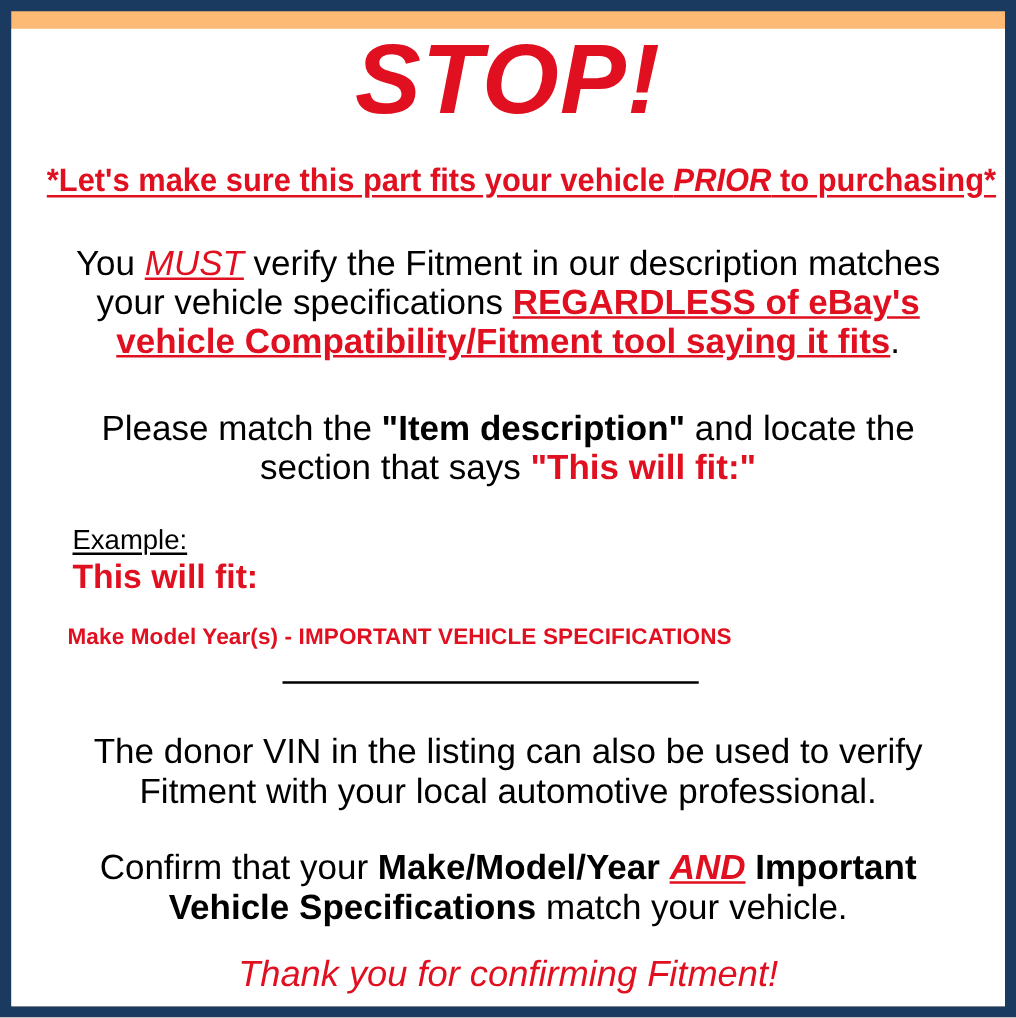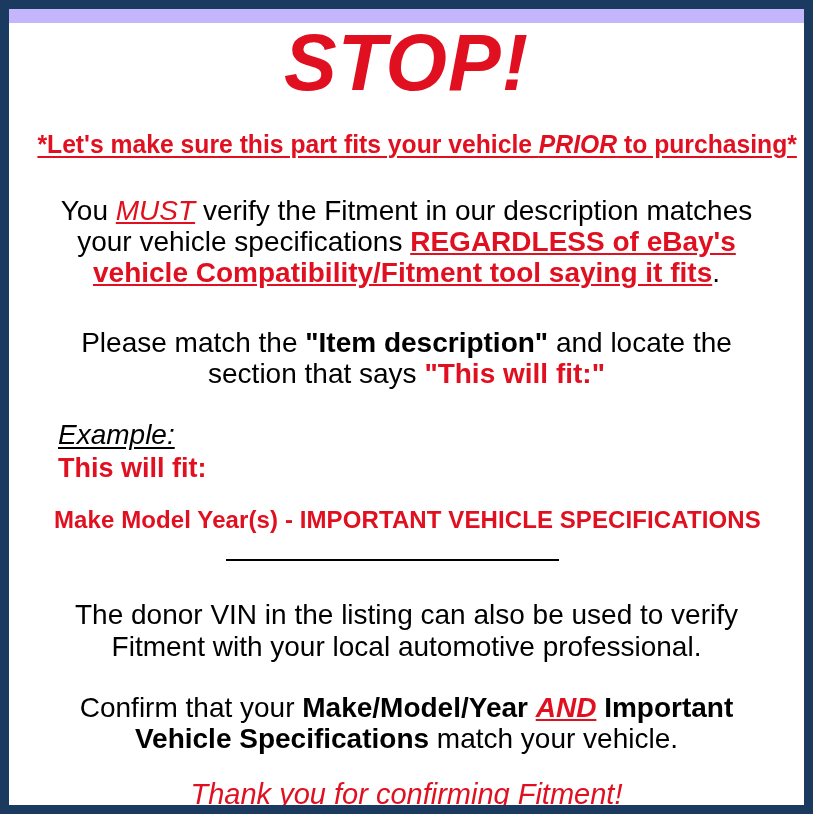--- a/index.html
+++ b/index.html
@@ -97,37 +97,36 @@
 
   
   .example-block {
     margin-top: 30px;
     padding-left: 40px;
     text-align: left;
   }
   .example-label {
     display: inline-block;
     color: #000000;
-    font-size: 28px;
-    font-style: italic;
+    font-size: 22px;
     text-decoration: underline;
     text-underline-offset: 3px;
     line-height: 1.15;
   }
   .example-fit {
     color: #e01020;
     font-weight: bold;
     font-size: 27px;
     line-height: 1.15;
     margin-top: 1px;
   }
   .example-spec {
     color: #e01020;
     font-weight: bold;
-    font-size: 24px;
+    font-size: 18px;
     line-height: 1.15;
     margin-top: 22px;
     margin-left: -4px;
     letter-spacing: 0.1px;
   }
 
   
   .divider-wrap {
     margin-top: 26px;
     height: 4px;
@@ -148,21 +147,21 @@
     font-weight: normal;
     font-style: italic;
     font-size: 29px;
     line-height: 1.1;
     margin-top: 24px;
   }
 </style>
 </head>
 <body>
 
-<div id="notice-card" style="border-color: rgb(27, 58, 96); background: #c4b5fd;">
+<div id="notice-card" style="border-color: rgb(27, 58, 96); background: #fdba74;">
   <div class="inner">
 
     <div class="title">STOP!</div>
 
     <div class="subtitle">
       <span>*Let's make sure this part fits your vehicle </span><span class="ital">PRIOR</span><span> to purchasing*</span>
     </div>
 
     <p class="para p-must">
       <span>You </span><span class="must">MUST</span><span> verify the Fitment in our description matches your vehicle specifications </span><span class="regardless">REGARDLESS of eBay's vehicle Compatibility/Fitment tool saying it fits</span><span>.</span>

